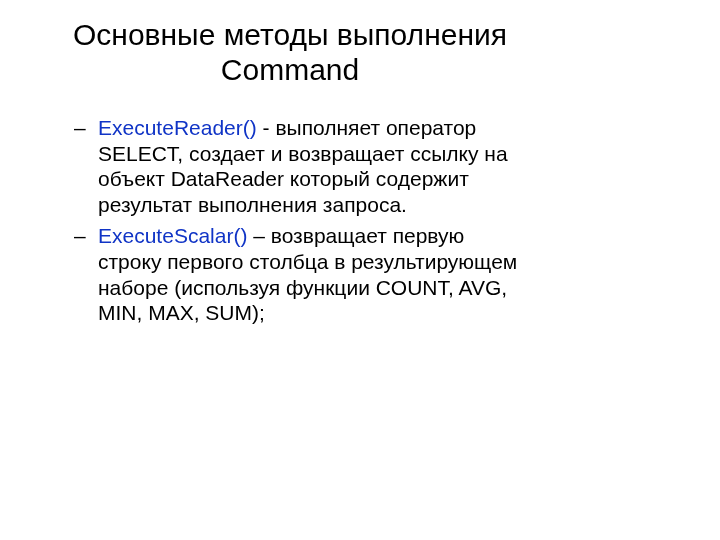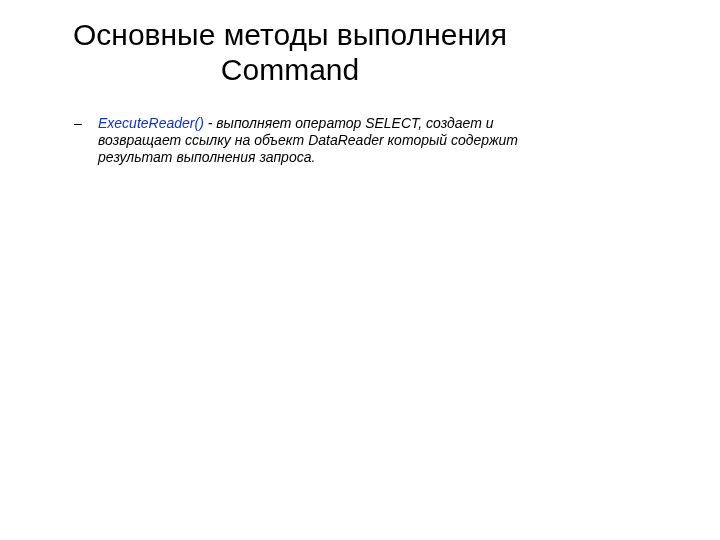--- a/index.html
+++ b/index.html
@@ -24,25 +24,24 @@
     font-weight: 400;
     margin: 0 0 28px 0;
   }
   ul.methods {
     list-style: none;
     margin: 0;
     padding: 0 10px 0 34px;
   }
   ul.methods > li {
     position: relative;
-    font-size: 14px;
+    font-size: 21px;
     line-height: 1.22;
     margin: 0 0 6px 0;
     padding-left: 24px;
-    font-style: italic;
   }
   ul.methods > li::before {
     content: "–";
     position: absolute;
     left: 0;
     top: 0;
     color: #000;
   }
   .method-name {
     color: #1034c6;
@@ -51,14 +50,17 @@
 </head>
 <body>
 
 <div class="slide">
   <h1 class="title">Основные методы выполнения Command</h1>
 
   <ul class="methods">
     <li>
       <span class="method-name">ExecuteReader()</span><span> - выполняет оператор SELECT, создает и возвращает ссылку на объект DataReader который содержит результат выполнения запроса.</span>
     </li>
+    <li>
+      <span class="method-name">ExecuteScalar()</span><span> – возвращает первую строку первого столбца в результирующем наборе (используя функции COUNT, AVG, MIN, MAX, SUM);</span>
+    </li>
   </ul>
 </div>
 
 </body></html>

